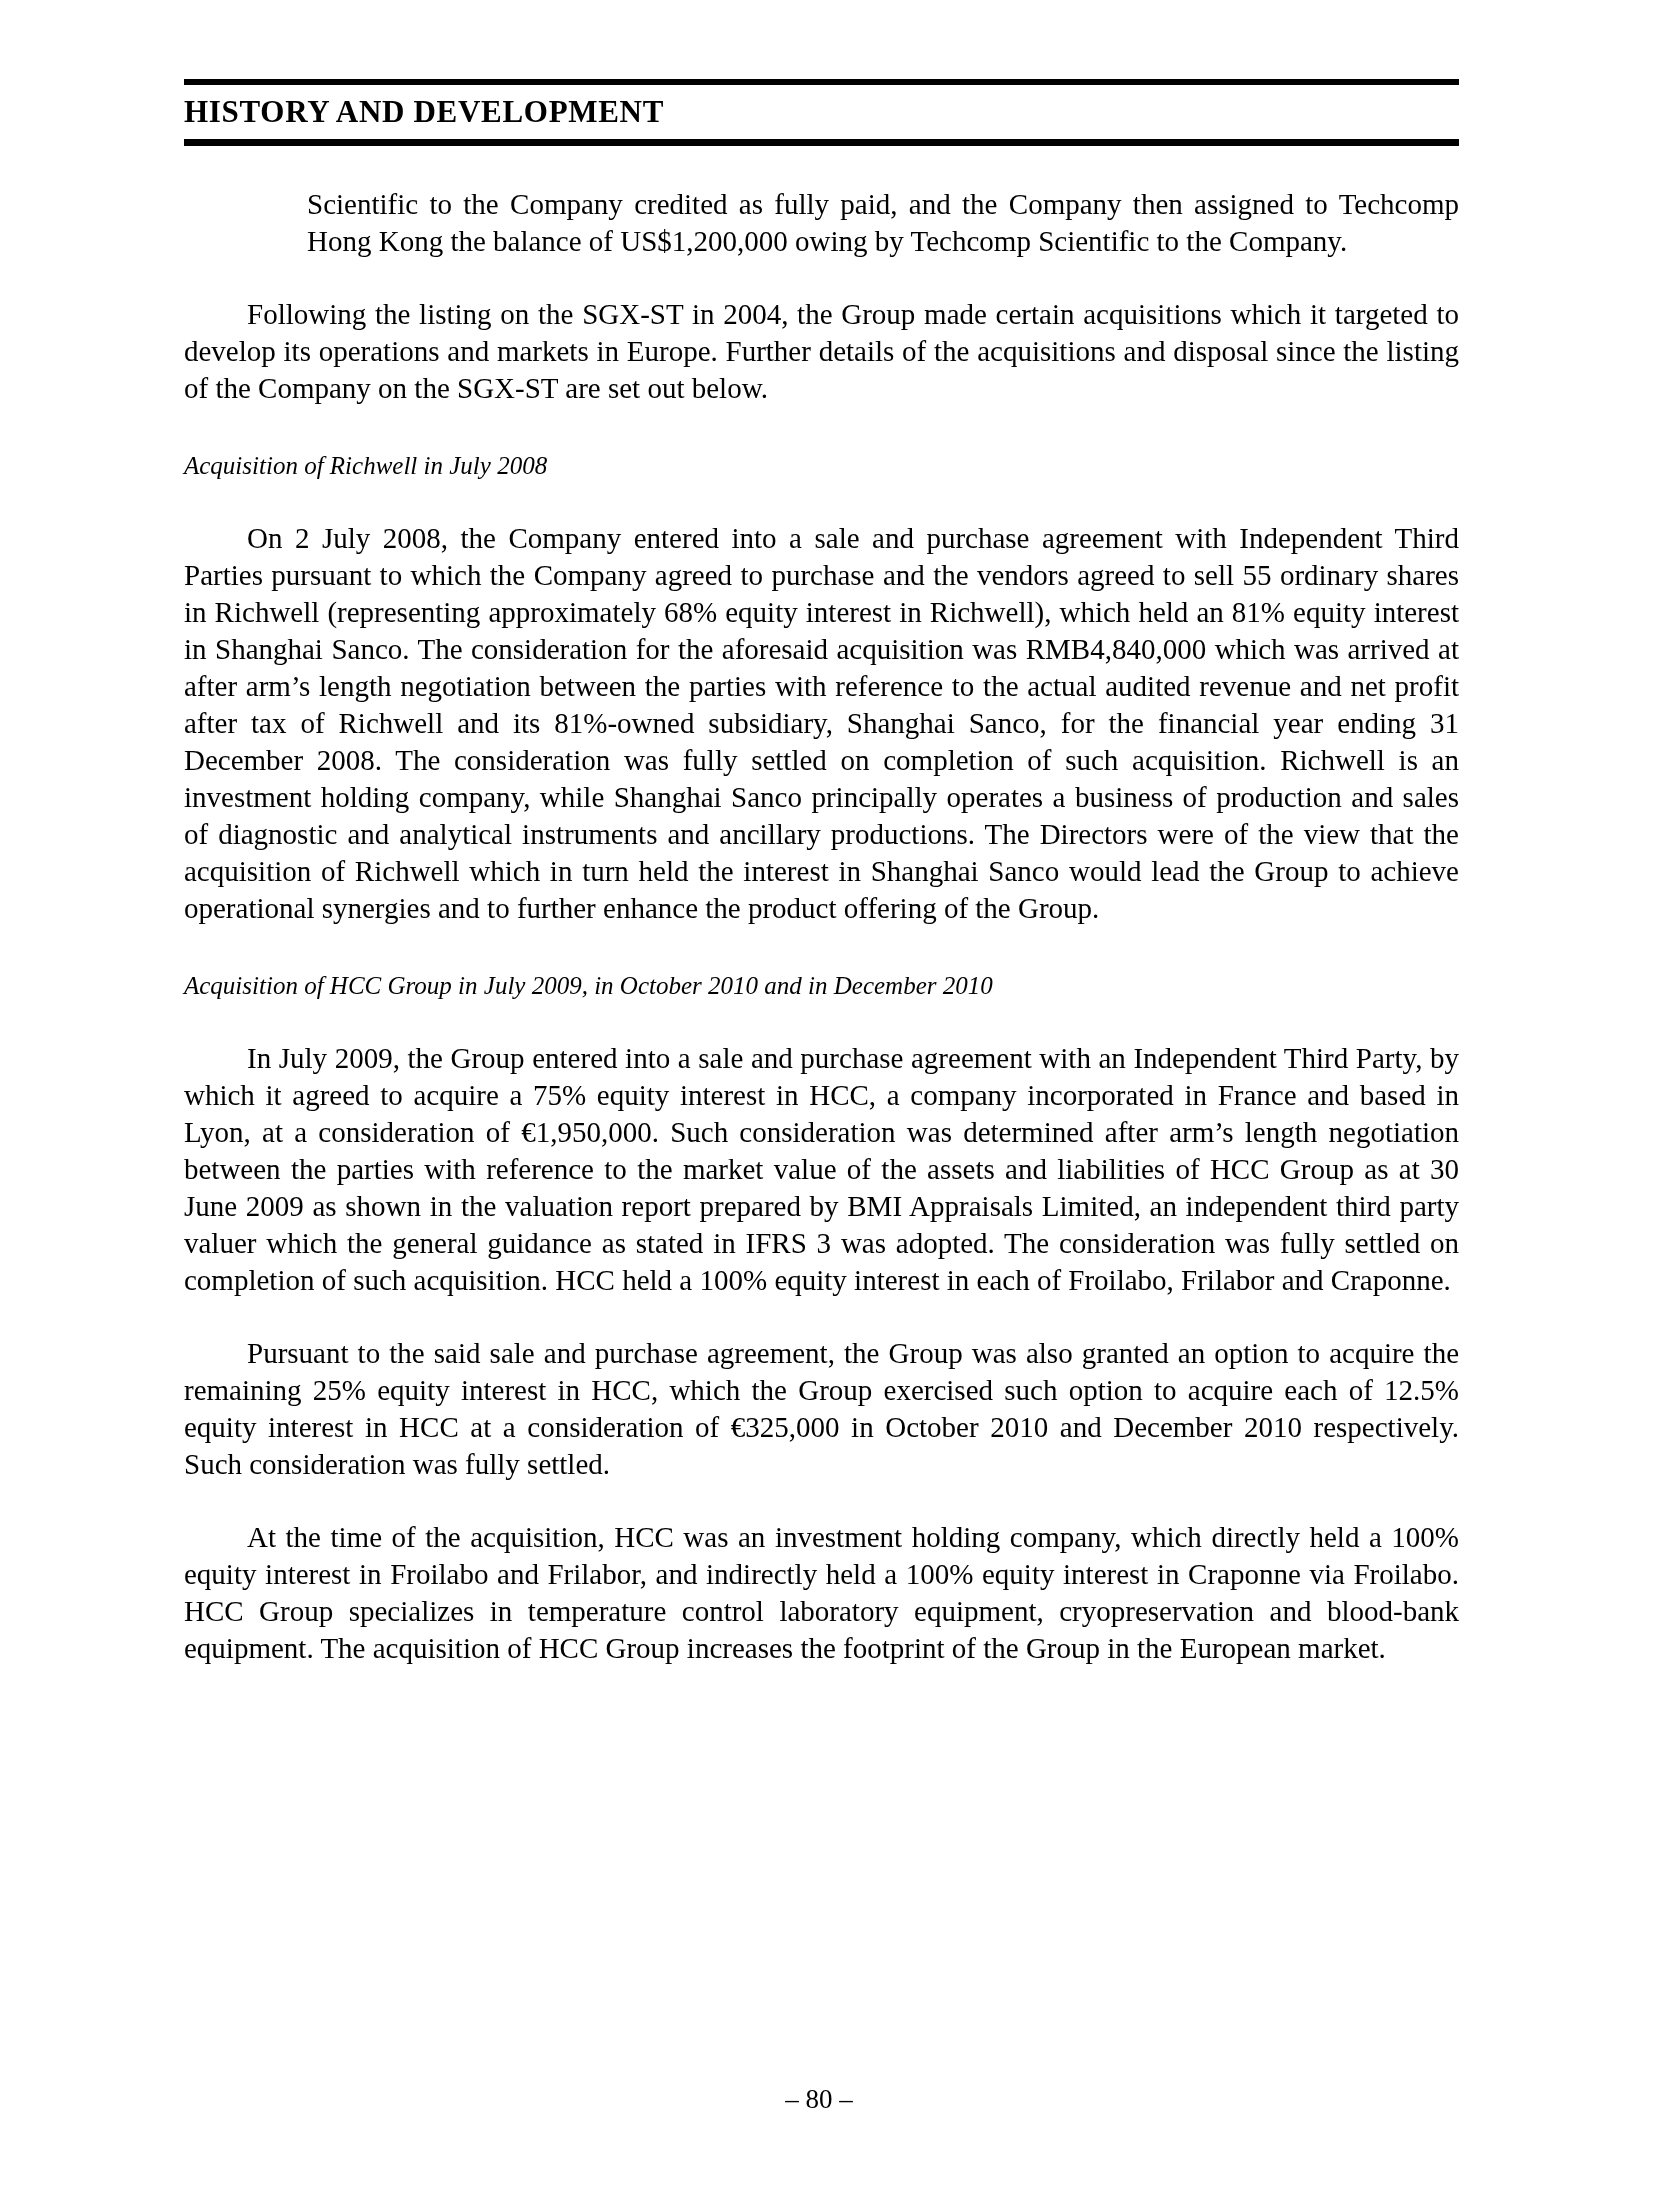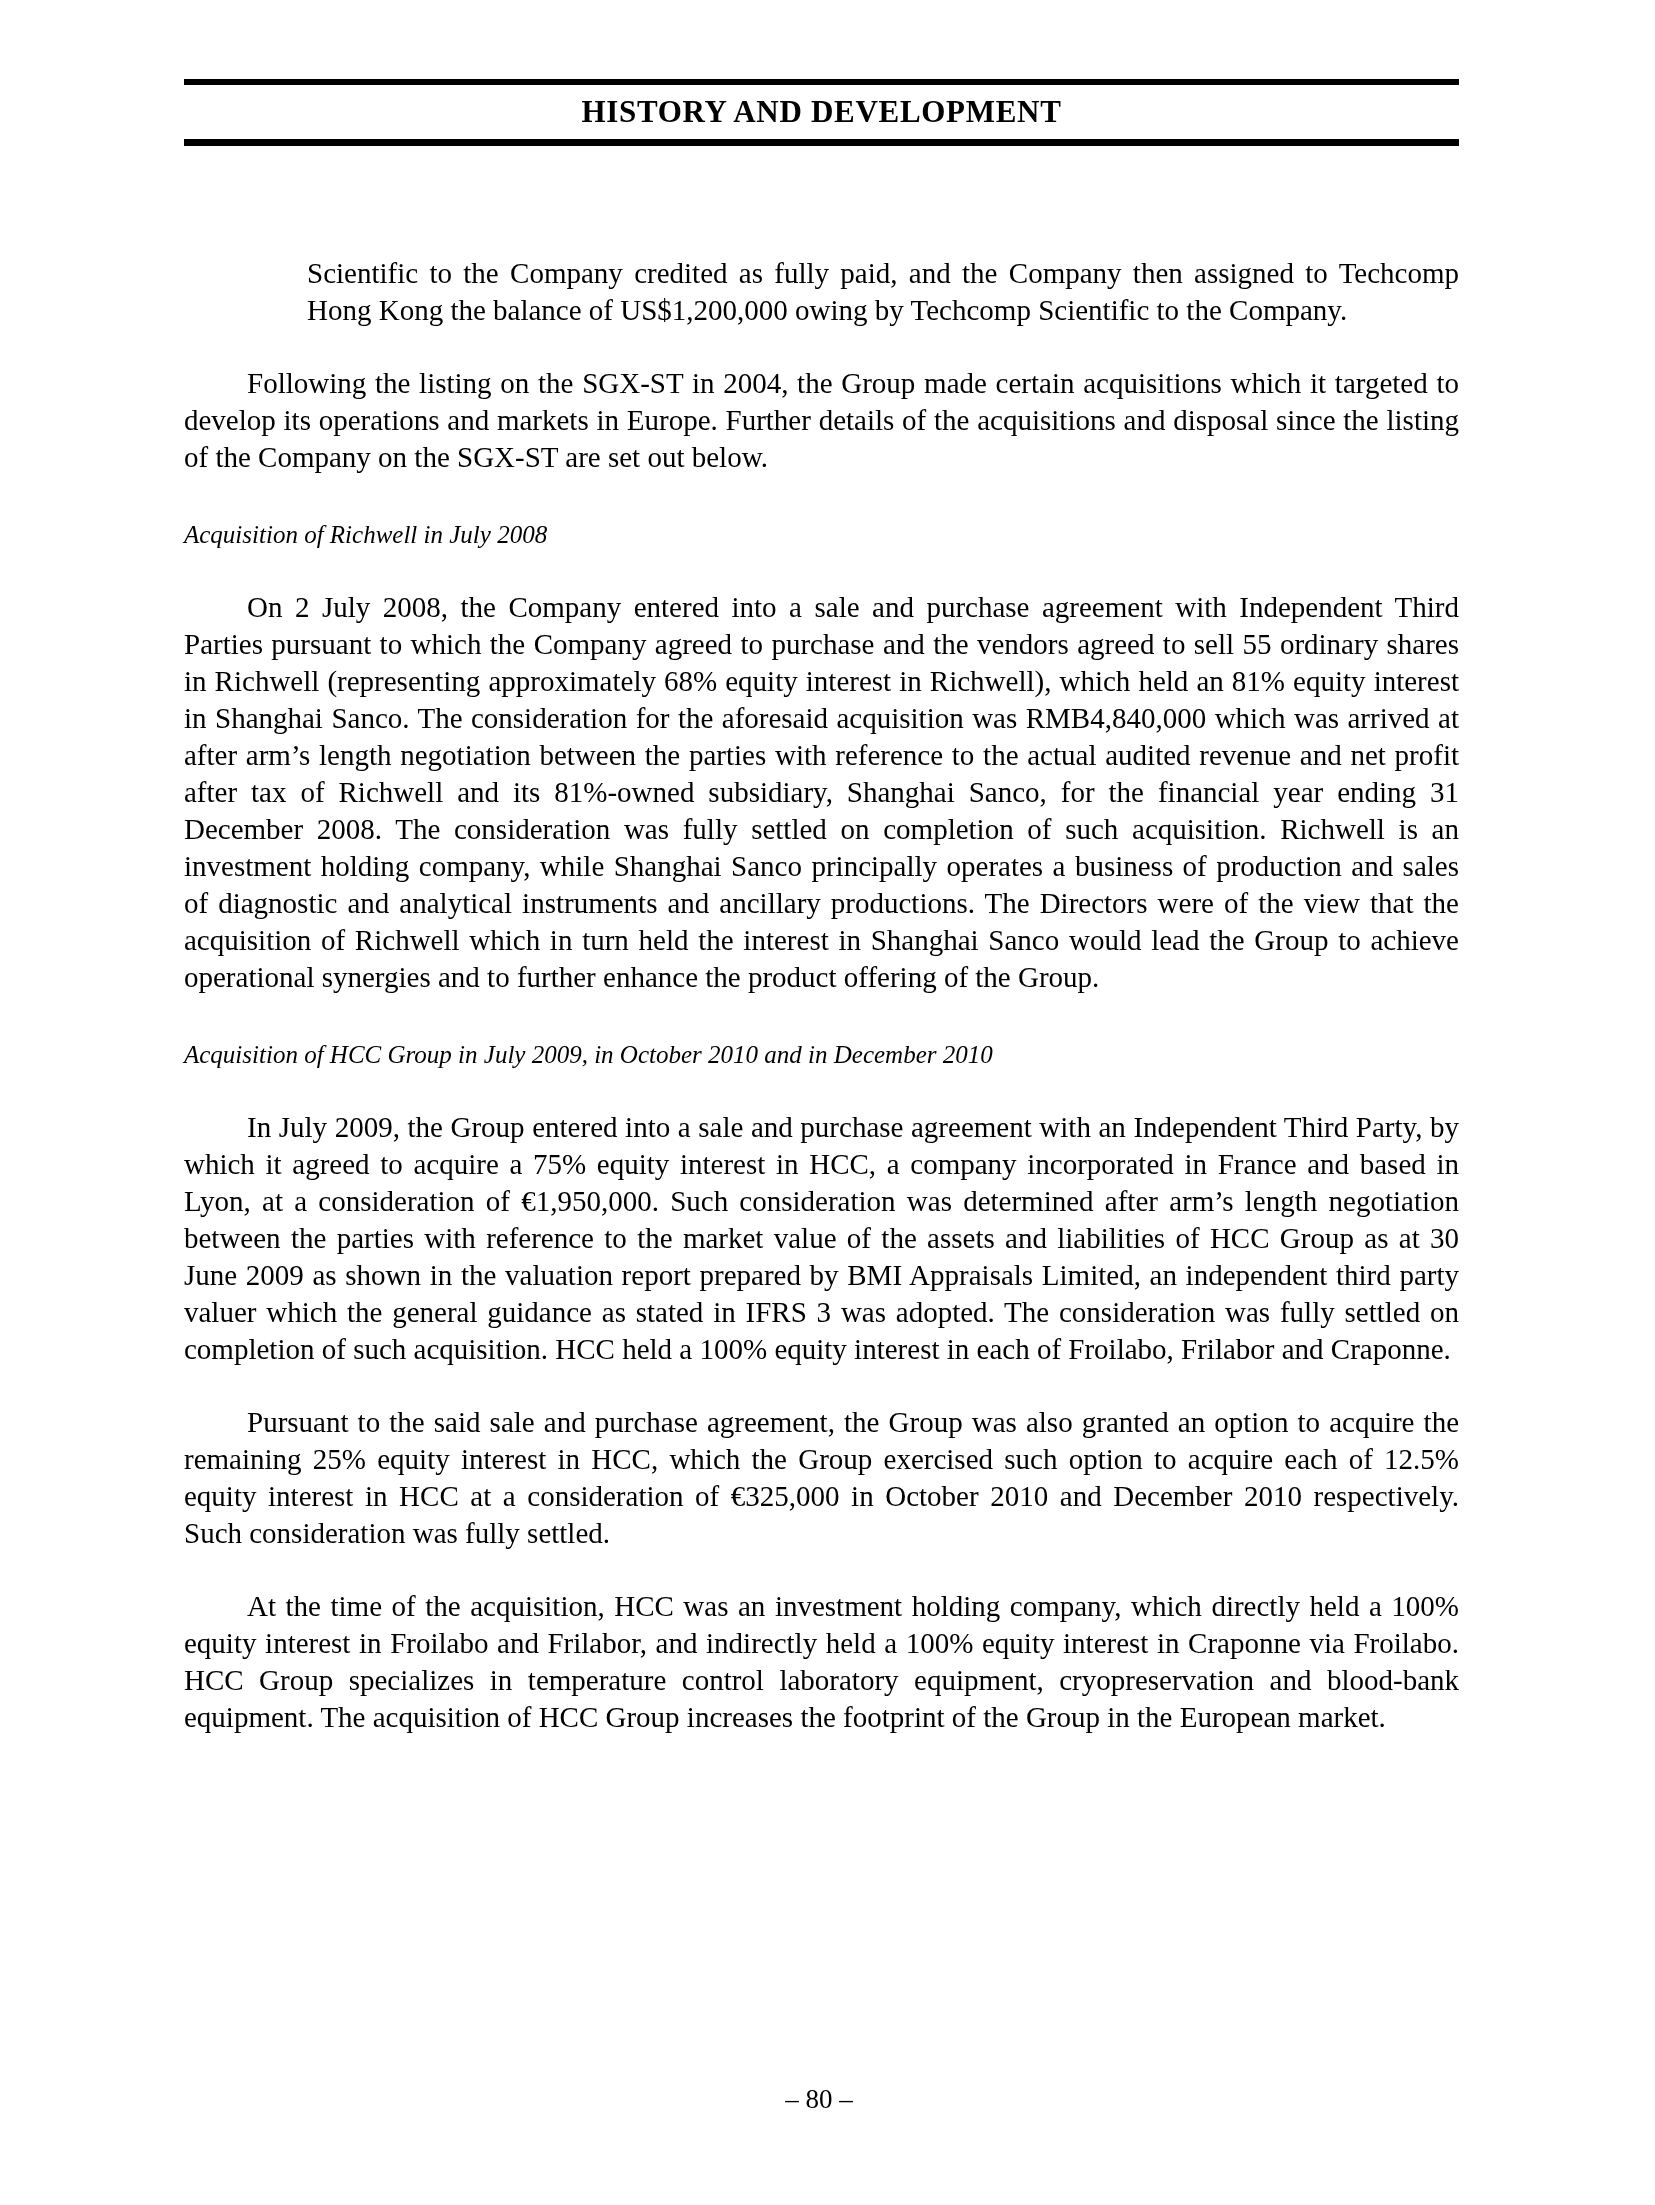--- a/index.html
+++ b/index.html
@@ -19,27 +19,27 @@
     padding: 79px 196px 0 184px;
     overflow: hidden;
   }
   .rule {
     height: 6.4px;
     background: #000000;
   }
   .doc-title {
     font-size: 31px;
     font-weight: bold;
-    text-align: center;
+    text-align: left;
     letter-spacing: 0.7px;
     line-height: 54px;
     margin: 0;
   }
   .content {
-    margin-top: 109px;
+    margin-top: 40px;
   }
   .para {
     font-size: 29px;
     line-height: 37px;
     text-align: justify;
     margin: 0 0 36px 0;
   }
   .para.indent-first {
     text-indent: 63px;
   }

